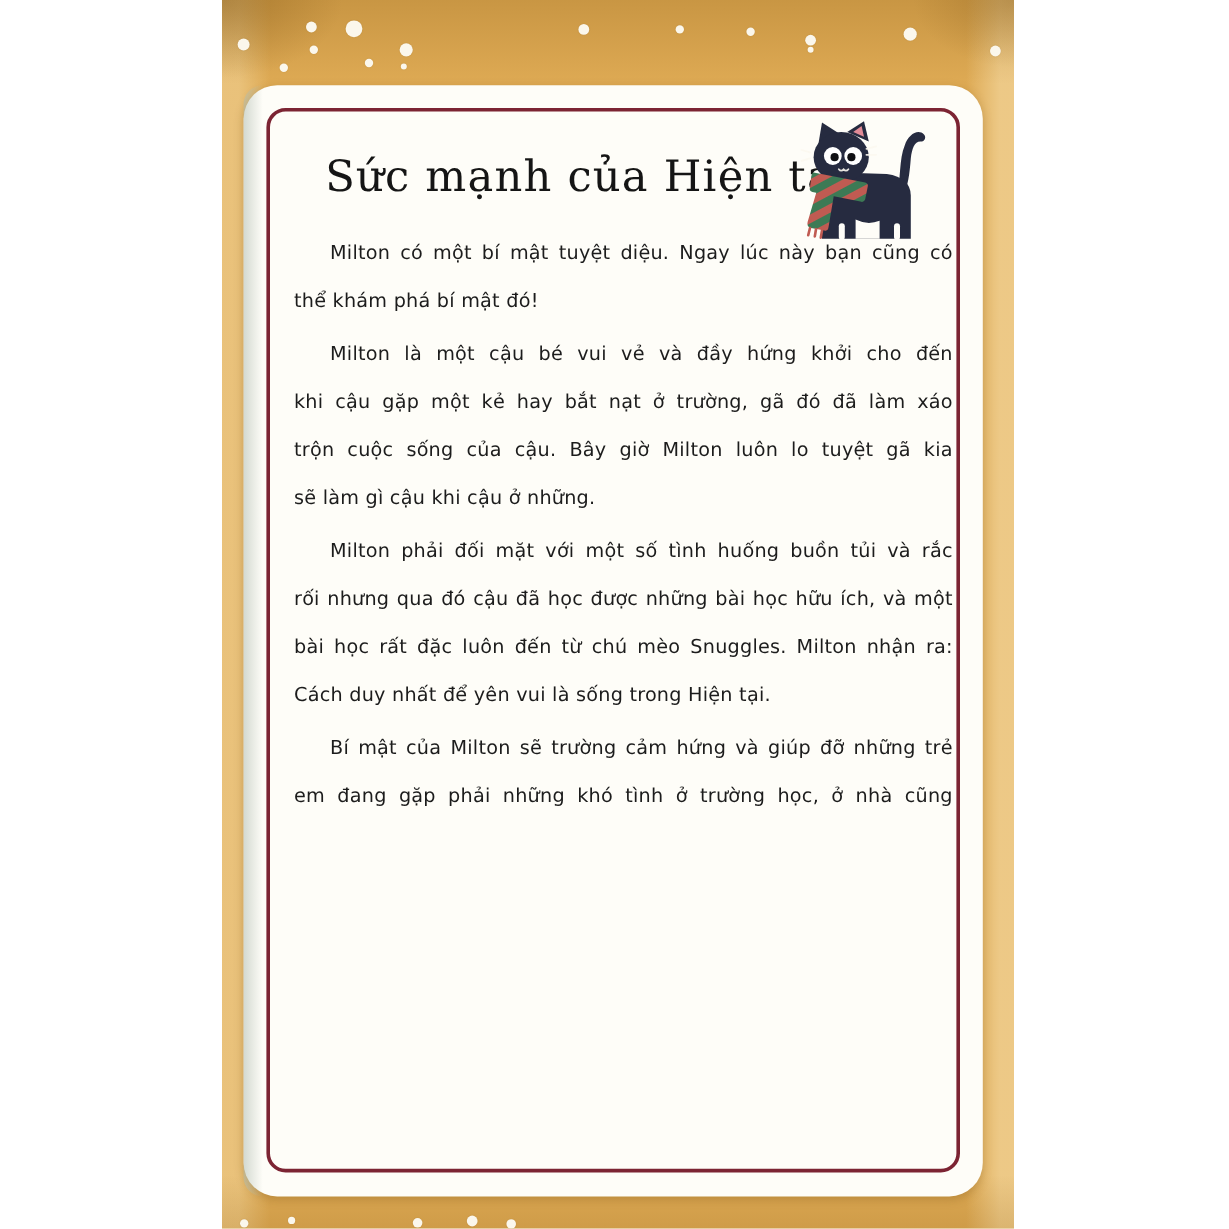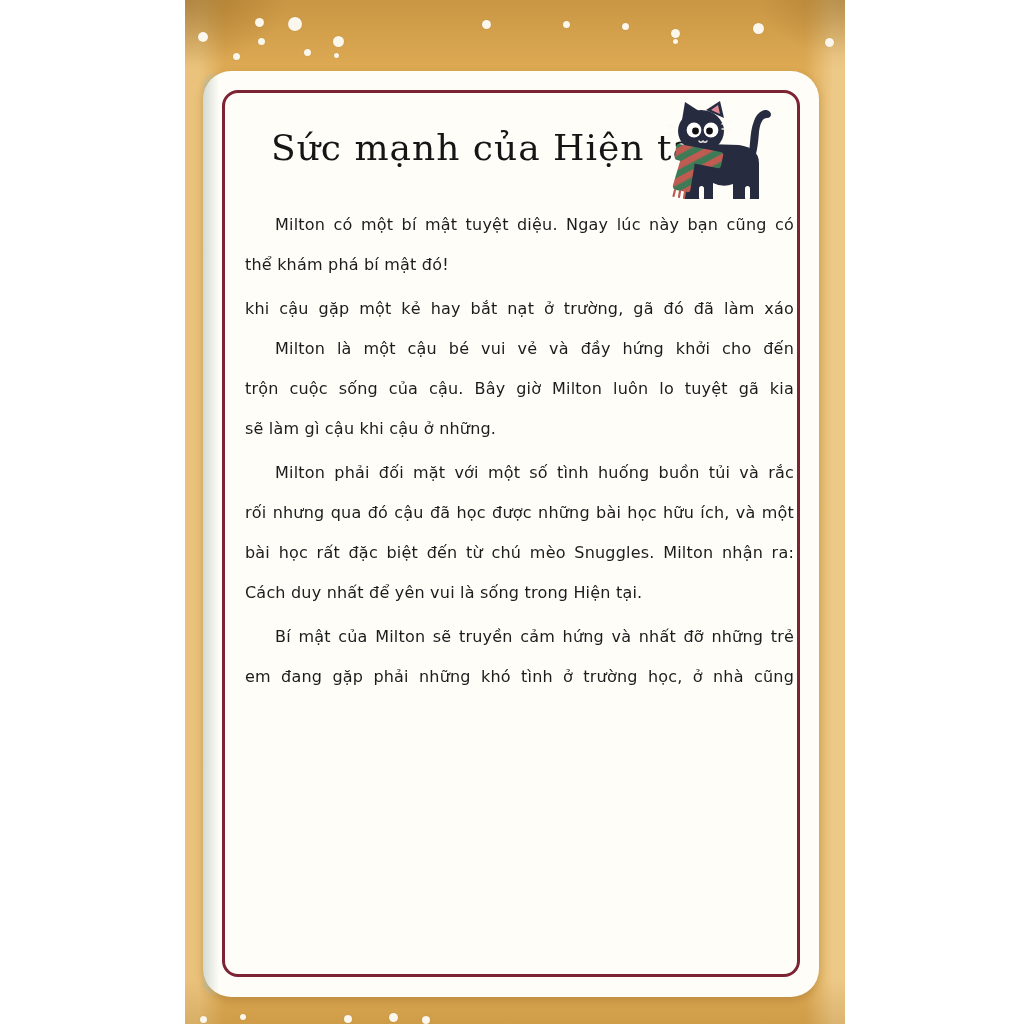--- a/index.html
+++ b/index.html
@@ -31,21 +31,21 @@
         background:linear-gradient(90deg, rgba(176,188,176,.55), rgba(176,188,176,0));}
   #frame{position:absolute;left:19px;top:19px;right:19px;bottom:20px;
         border:3px solid var(--frame);border-radius:16px;}
 
   
   #title{position:absolute;left:68px;top:56px;margin:0;
          font-family:"DejaVu Serif",serif;font-weight:500;
          font-size:36px;letter-spacing:1px;color:#151515;}
 
   
-  #story{position:absolute;left:42px;top:134px;width:549px;color:#1c1c1c;
+  #story{position:absolute;left:42px;top:120px;width:549px;color:#1c1c1c;
          font-size:16px;letter-spacing:.2px;}
   .para{margin:0 0 4px 0;}
   .tline{height:40px;line-height:40px;overflow:hidden;}
   .tline.just{text-align:justify;text-align-last:justify;}
   .tline.ind{text-indent:30px;}
 
   
   #cat{position:absolute;left:456px;top:27px;width:120px;height:110px;}
   .cat-fur{fill:var(--cat-body);}
   .cat-notch{fill:var(--card);}
@@ -123,31 +123,31 @@
       <path style="fill:url(#scarfStripes)" d="M22,59 L14,86 Q13,90 17,91 L28,93 Q31,94 31.5,90 L36,63 Z"></path>
       <path d="M16,91 l-1.5,6 M21,92 l-1,6 M26,93 l-1,6" style="stroke:var(--scarf-red);stroke-width:2.2;stroke-linecap:round;fill:none"></path>
     </svg>
 
     <div id="story">
         <div class="para">
           <div class="tline just ind">Milton có một bí mật tuyệt diệu. Ngay lúc này bạn cũng có</div>
           <div class="tline">thể khám phá bí mật đó!</div>
         </div>
         <div class="para">
+          <div class="tline just ind">Milton là một cậu bé vui vẻ và đầy hứng khởi cho đến</div>
           <div class="tline just">khi cậu gặp một kẻ hay bắt nạt ở trường, gã đó đã làm xáo</div>
-          <div class="tline just ind">Milton là một cậu bé vui vẻ và đầy hứng khởi cho đến</div>
           <div class="tline just">trộn cuộc sống của cậu. Bây giờ Milton luôn lo tuyệt gã kia</div>
           <div class="tline">sẽ làm gì cậu khi cậu ở những.</div>
         </div>
         <div class="para">
           <div class="tline just ind">Milton phải đối mặt với một số tình huống buồn tủi và rắc</div>
           <div class="tline just">rối nhưng qua đó cậu đã học được những bài học hữu ích, và một</div>
-          <div class="tline just">bài học rất đặc biệt đến từ chú mèo Snuggles. Milton nhận ra:</div>
+          <div class="tline just">bài học rất đặc luôn đến từ chú mèo Snuggles. Milton nhận ra:</div>
           <div class="tline">Cách duy nhất để yên vui là sống trong Hiện tại.</div>
         </div>
         <div class="para">
-          <div class="tline just ind">Bí mật của Milton sẽ truyền cảm hứng và nhất đỡ những trẻ</div>
+          <div class="tline just ind">Bí mật của Milton sẽ trường cảm hứng và giúp đỡ những trẻ</div>
           <div class="tline just">em đang gặp phải những khó tình ở trường học, ở nhà cũng</div>
         </div>
       </div>
   </div>
 
 </div>
 
 </body></html>

